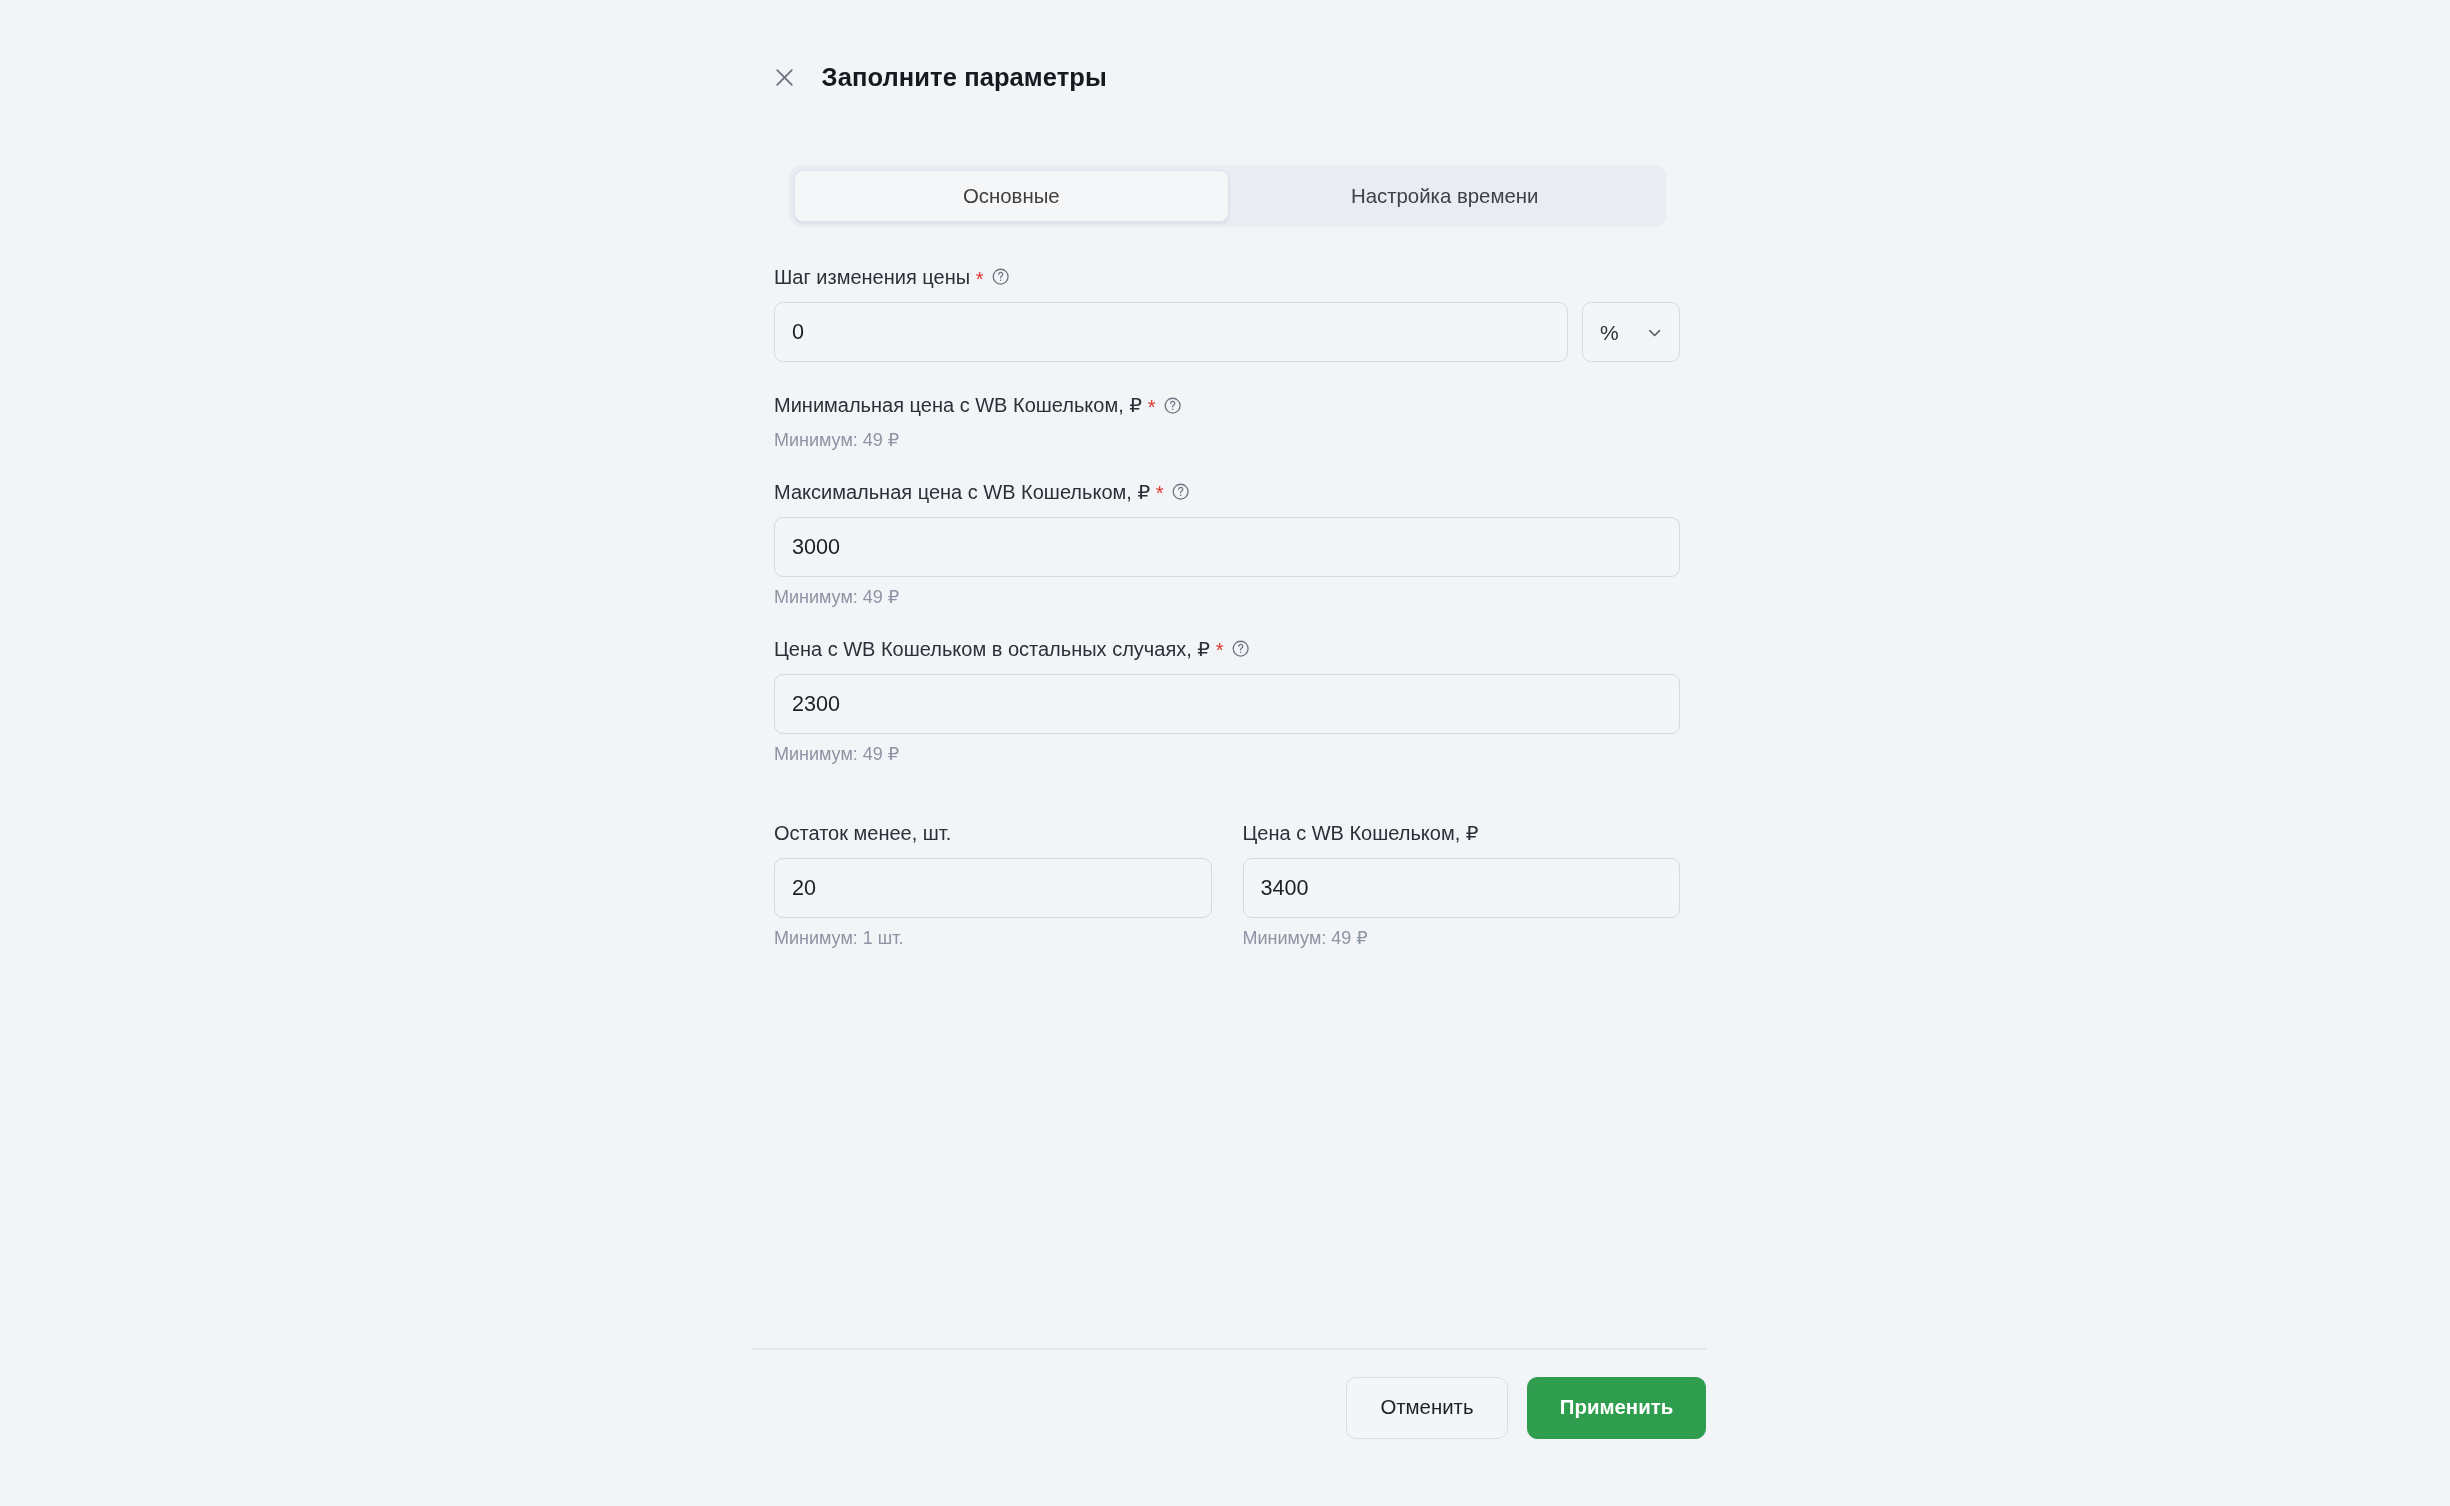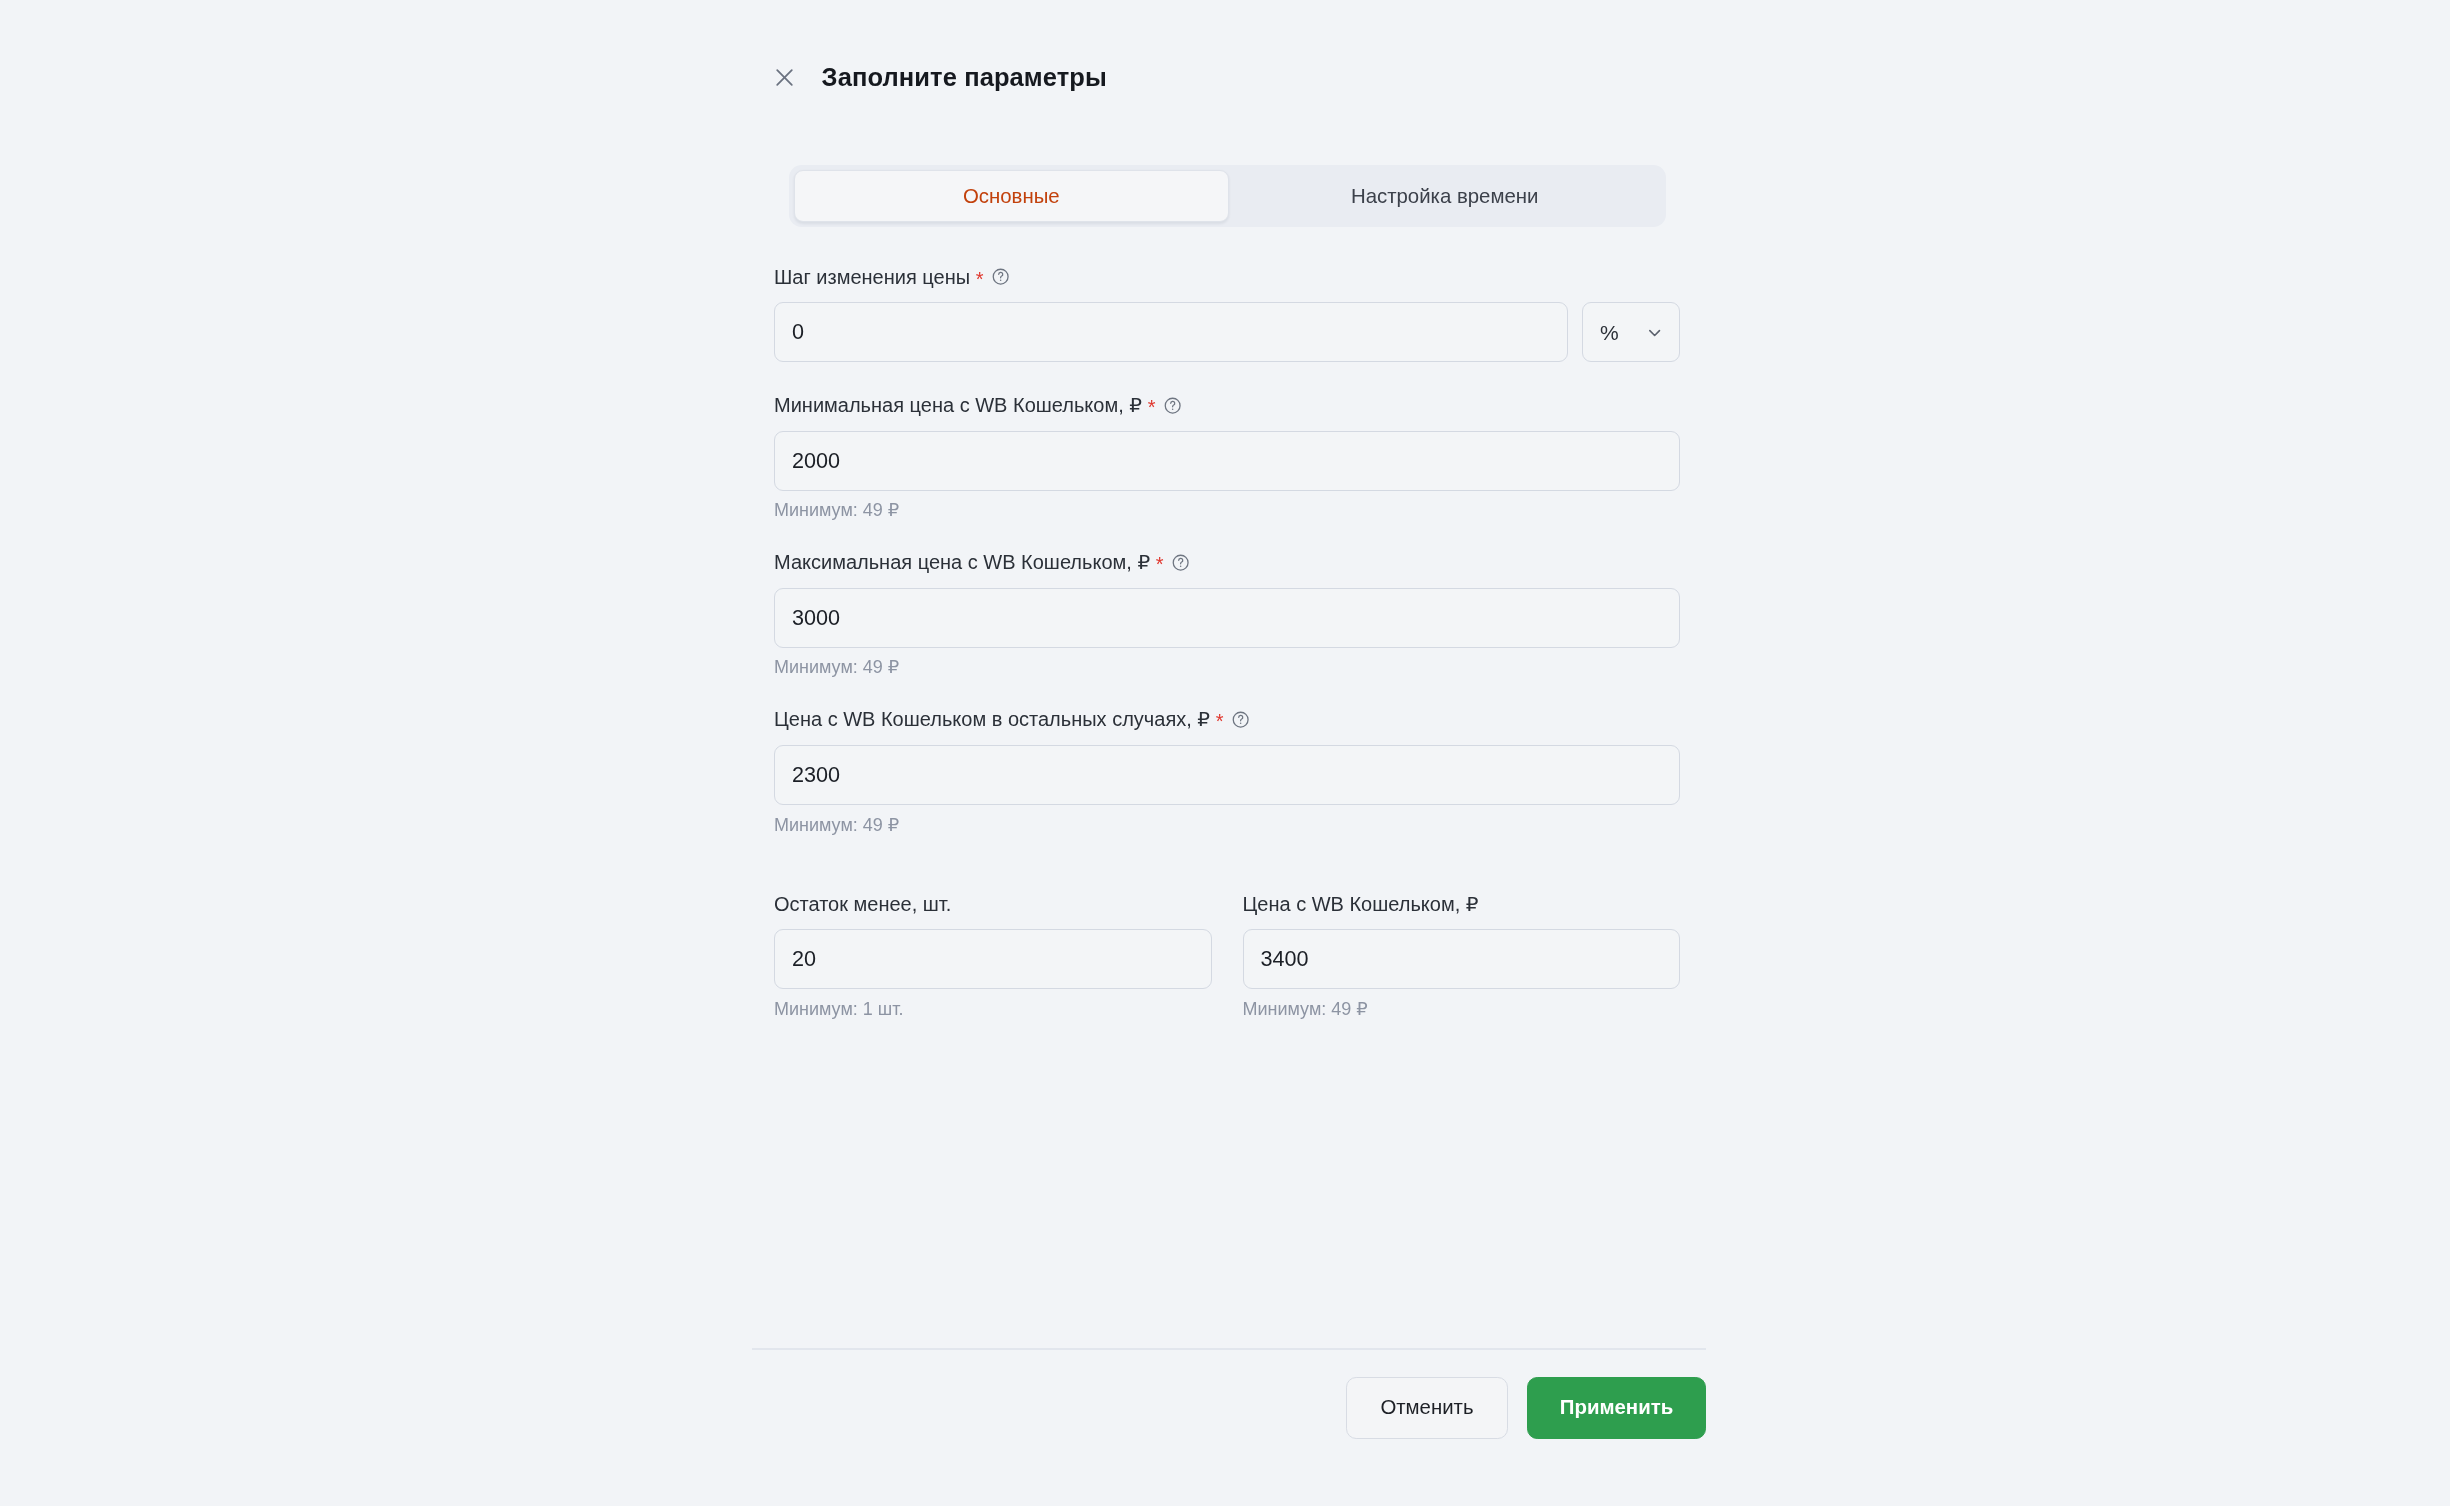--- a/index.html
+++ b/index.html
@@ -78,21 +78,21 @@
     color: #3c414b;
     border-radius: 9px;
     cursor: pointer;
     user-select: none;
     white-space: nowrap;
   }
   .tab.active {
     background: #f5f6f8;
     border: 1.1px solid #dfe3ea;
     box-shadow: 0 1.1px 2.8px rgba(20,30,50,0.07);
-    color: #c2410c;
+    color: #404040;
   }
 
   
   .form {
     position: absolute;
     left: 774px;
     top: 267px;
     width: 906px;
   }
   .field { margin-bottom: 0; }
@@ -321,21 +321,20 @@
         <span>Минимальная цена с WB Кошельком, ₽</span>
         <span class="req-star">*</span>
         <span class="help-icon">
           <svg width="19.3" height="19.3" viewBox="0 0 24 24" fill="none" stroke="#6e7581" stroke-width="1.6">
             <circle cx="12" cy="12" r="9.2"></circle>
             <path d="M9.6 9.1a2.5 2.5 0 1 1 3.3 2.4c-.6.25-.9.8-.9 1.45v.5" stroke-linecap="round"></path>
             <circle cx="12" cy="16.6" r="0.95" fill="#6e7581" stroke="none"></circle>
           </svg>
         </span>
       </div>
-      <div class="input">2000</div>
       <div class="hint">Минимум: 49 ₽</div>
     </div>
 
     <div class="gap-s"></div>
 
     <div class="field">
       <div class="field-label">
         <span>Максимальная цена с WB Кошельком, ₽</span>
         <span class="req-star">*</span>
         <span class="help-icon">

